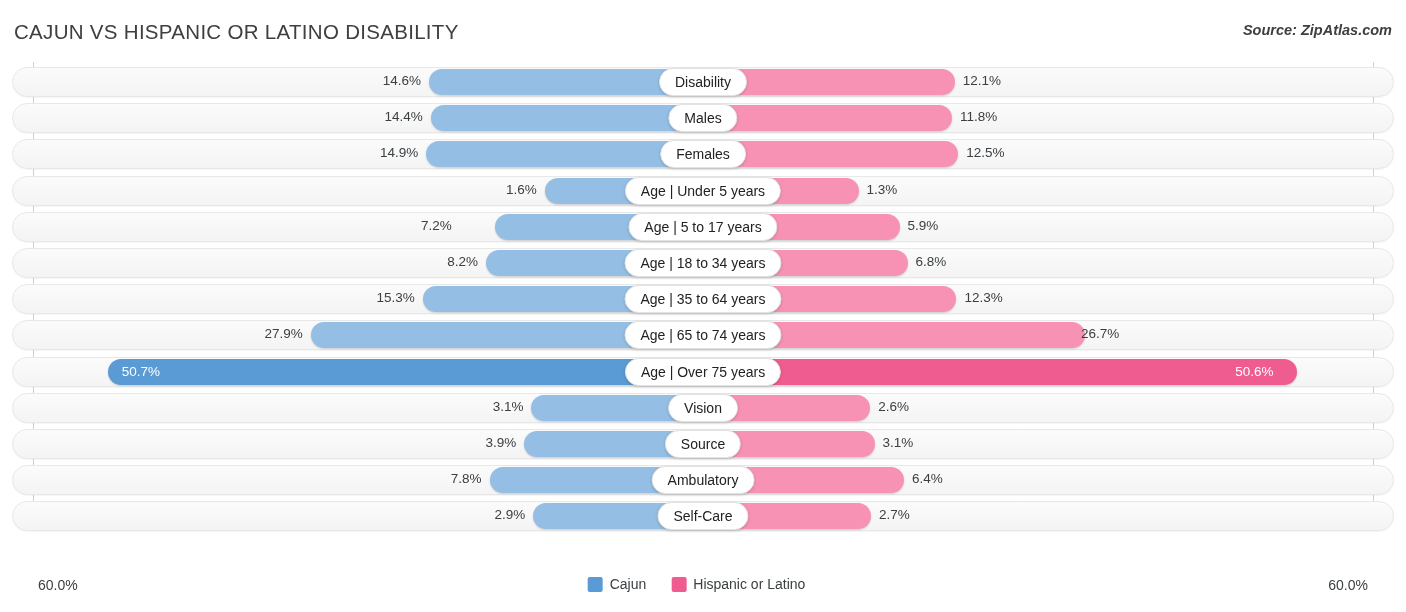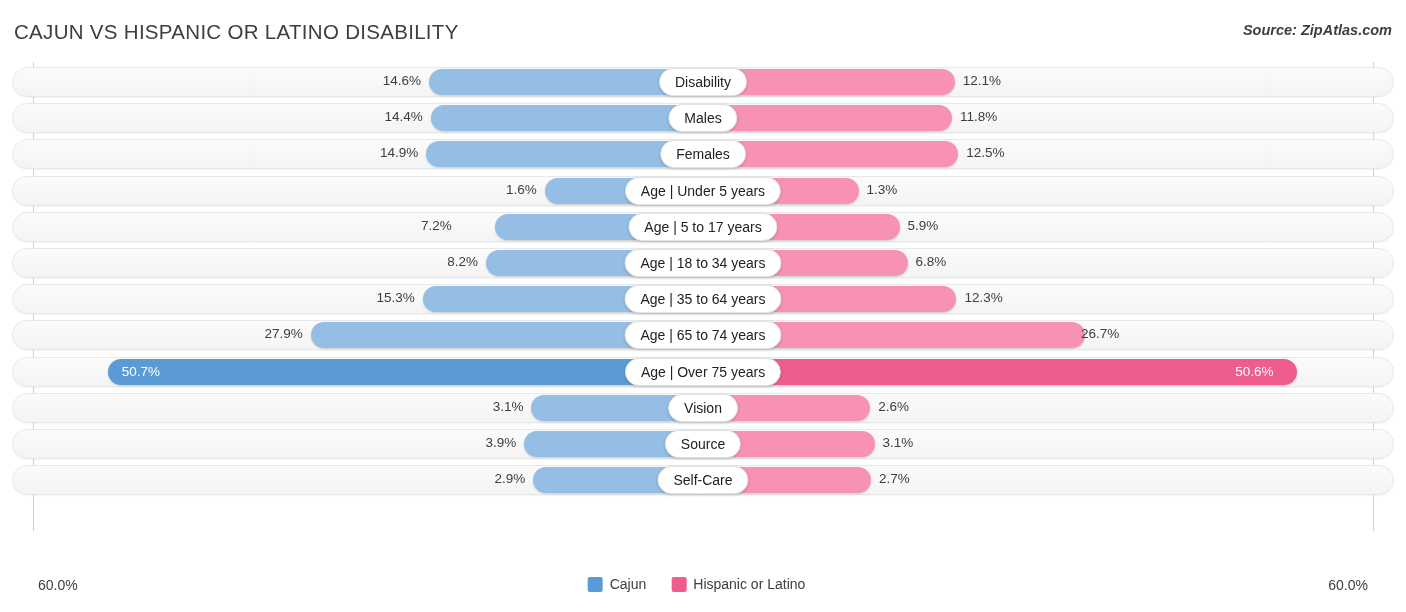--- a/index.html
+++ b/index.html
@@ -217,20 +217,30 @@
             <div class="bar left" style="left: 524.29px; width: 178.71px; background: rgb(148, 190, 228);"></div>
             <div class="bar right" style="left: 703px; width: 171.59px; background: rgb(247, 146, 180);"></div>
             <div class="val" style="left: 470.29px; width: 46px; text-align: right;">3.9%</div>
             <div class="val" style="left: 882.59px;">3.1%</div>
           </div>
           <div class="cat">Source</div>
         </div>
         <div class="row">
           <div class="track"></div>
           <div class="bars">
+            <div class="bar left" style="left: 489.58px; width: 213.42px; background: rgb(148, 190, 228);"></div>
+            <div class="bar right" style="left: 703px; width: 200.96px; background: rgb(247, 146, 180);"></div>
+            <div class="val" style="left: 435.58px; width: 46px; text-align: right;">7.8%</div>
+            <div class="val" style="left: 911.96px;">6.4%</div>
+          </div>
+          <div class="cat">Ambulatory</div>
+        </div>
+        <div class="row">
+          <div class="track"></div>
+          <div class="bars">
             <div class="bar left" style="left: 533.19px; width: 169.81px; background: rgb(148, 190, 228);"></div>
             <div class="bar right" style="left: 703px; width: 168.03px; background: rgb(247, 146, 180);"></div>
             <div class="val" style="left: 479.19px; width: 46px; text-align: right;">2.9%</div>
             <div class="val" style="left: 879.03px;">2.7%</div>
           </div>
           <div class="cat">Self-Care</div>
         </div>
       </div>
   </div>
 

